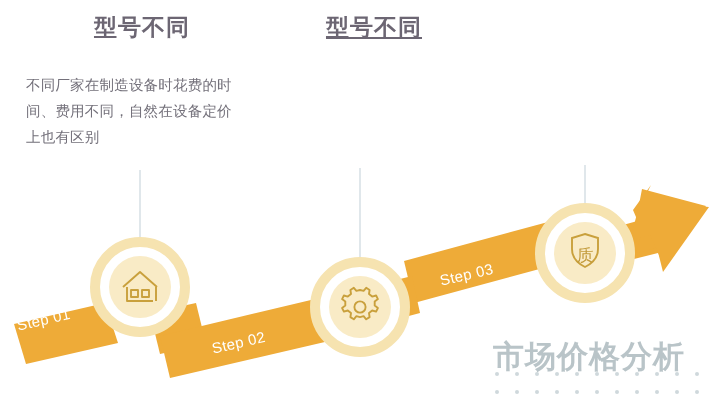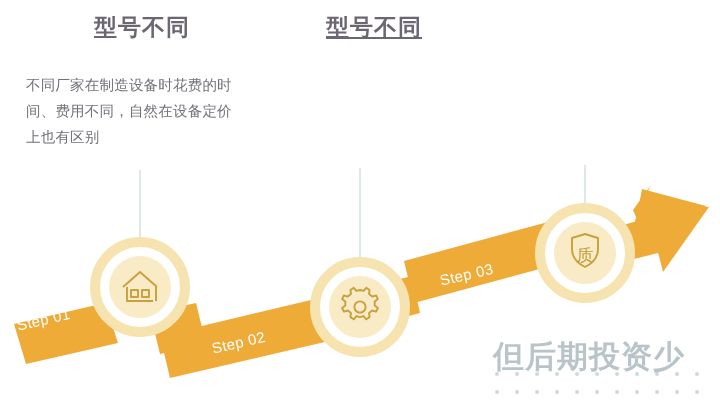--- a/index.html
+++ b/index.html
@@ -169,15 +169,15 @@
 
   <div class="col" id="col2">
     <div class="col-title">型号不同</div>
   </div>
 
 
   <div class="step-label" id="step01">Step 01</div>
   <div class="step-label" id="step02">Step 02</div>
   <div class="step-label" id="step03">Step 03</div>
 
-  <div class="watermark">但后期投资少</div>
+  <div class="watermark">市场价格分析</div>
 
 </div>
 
 </body></html>

